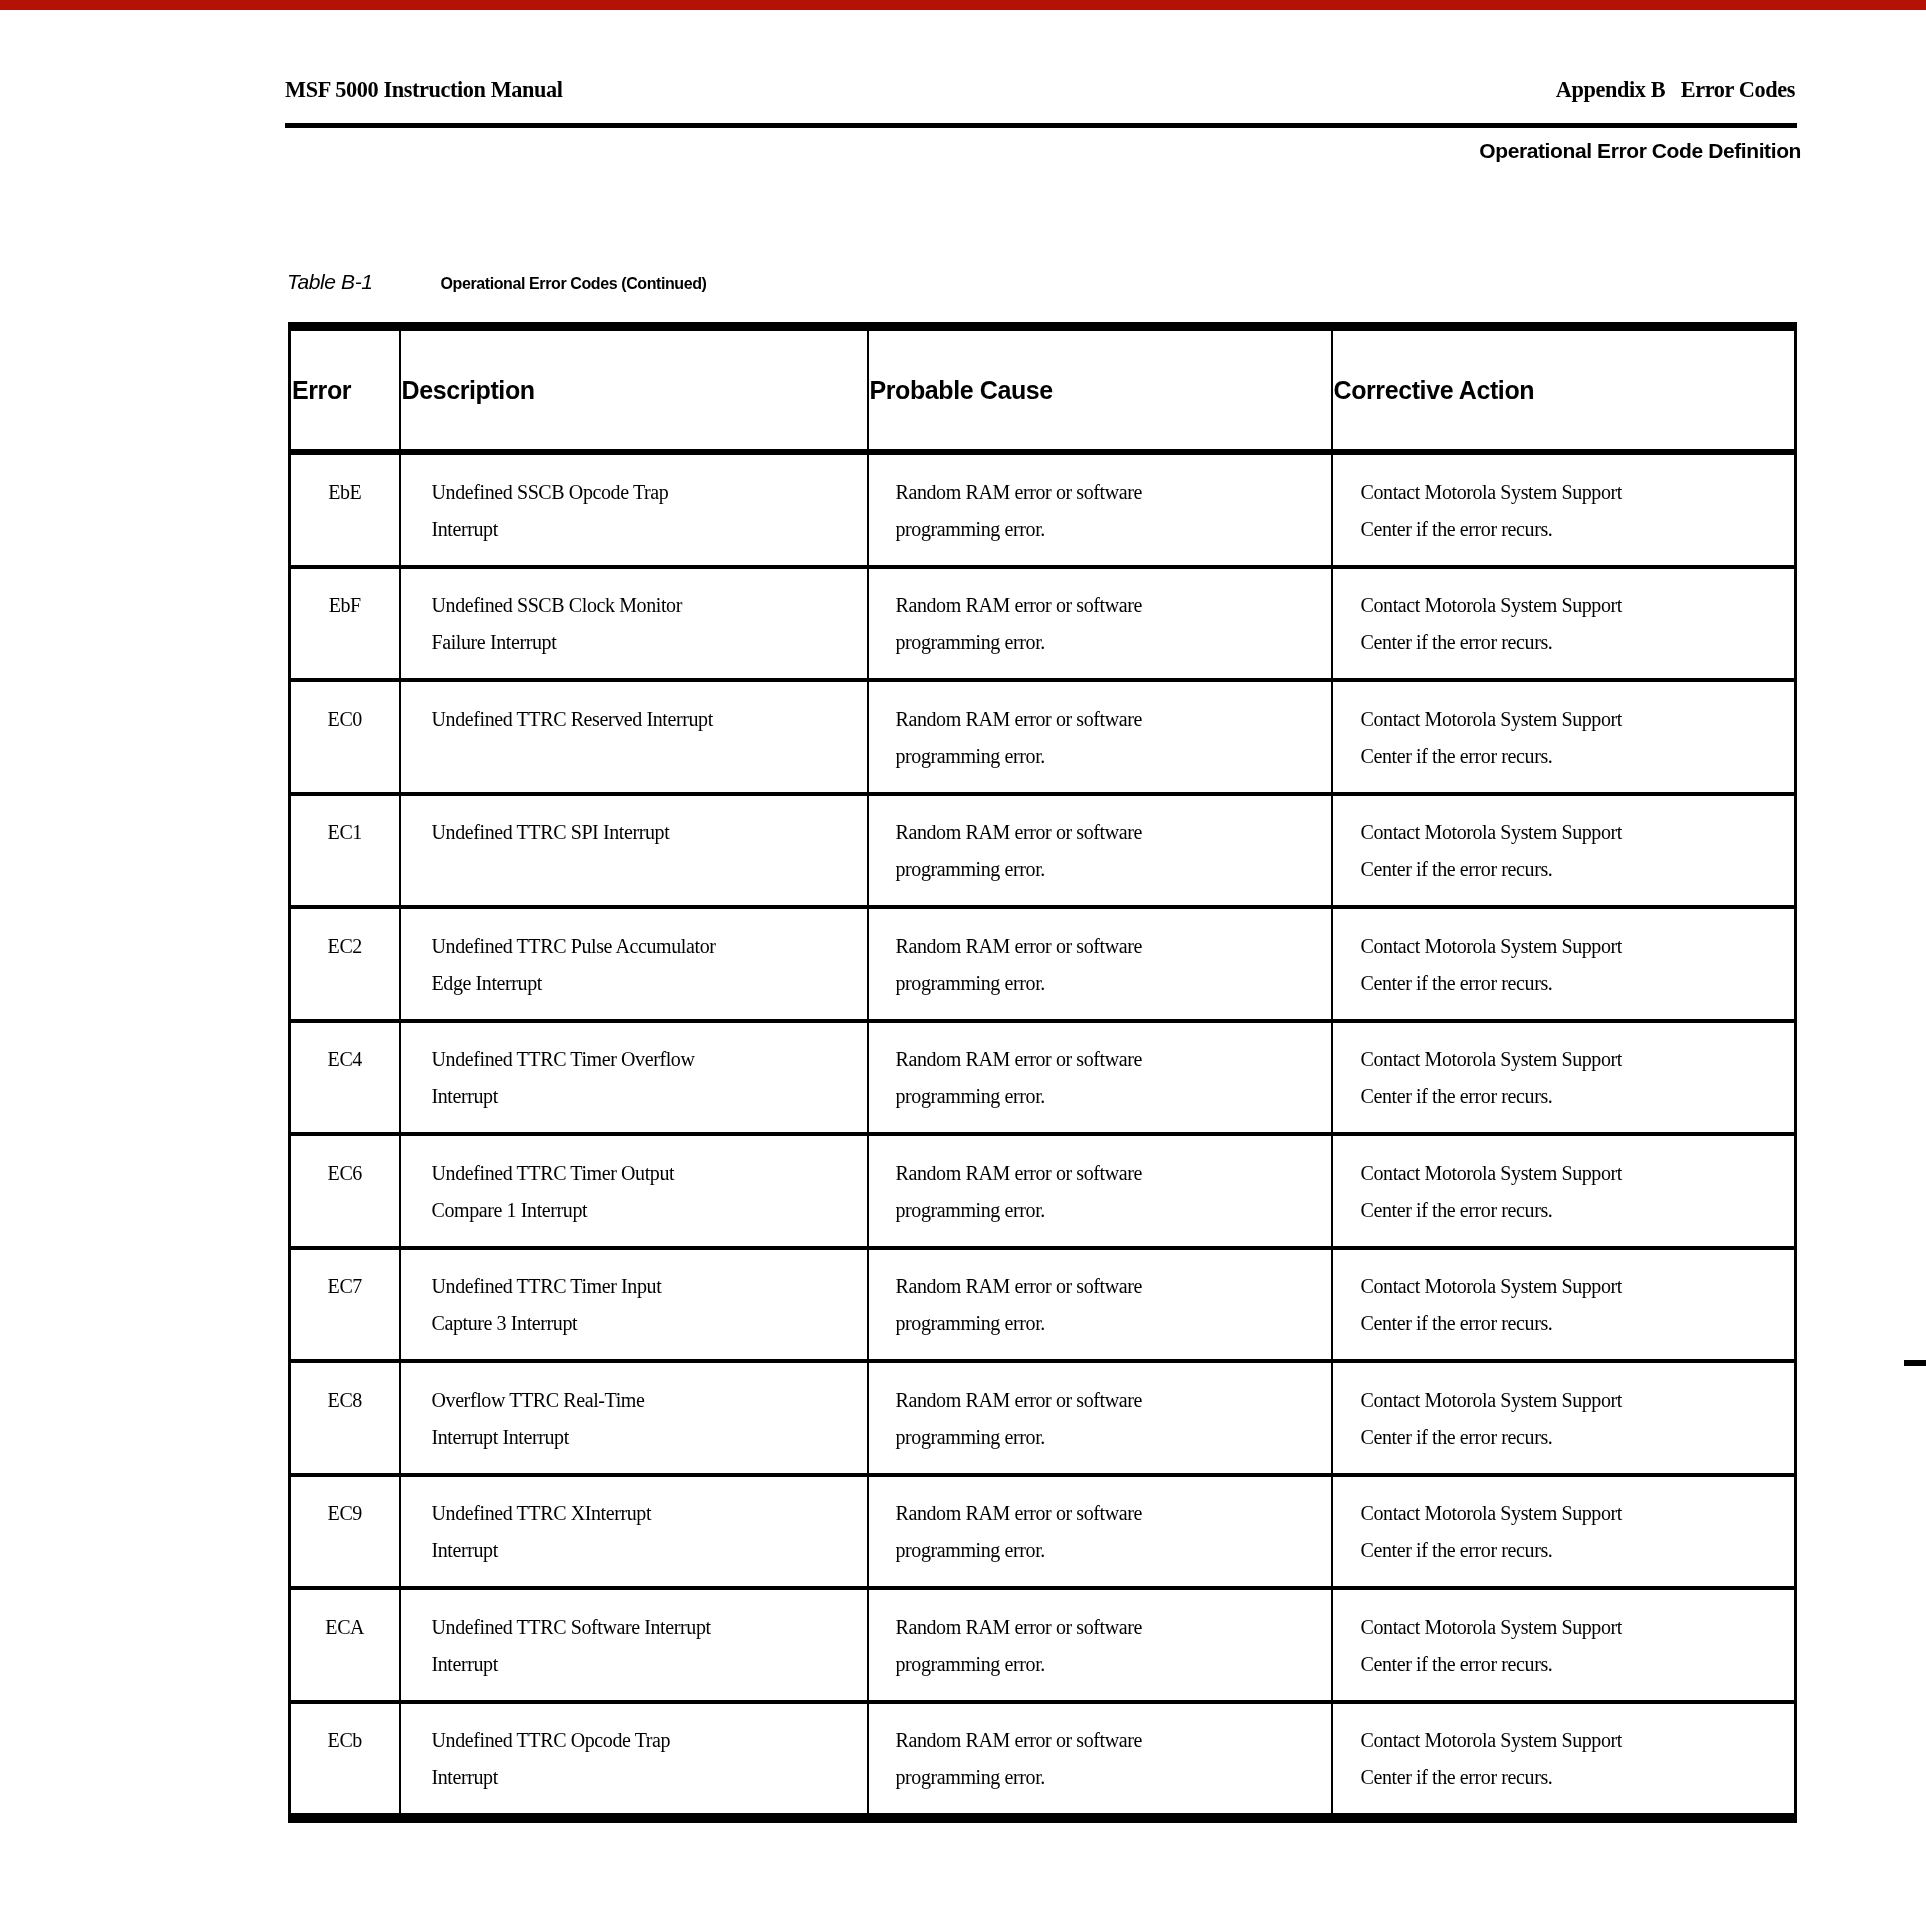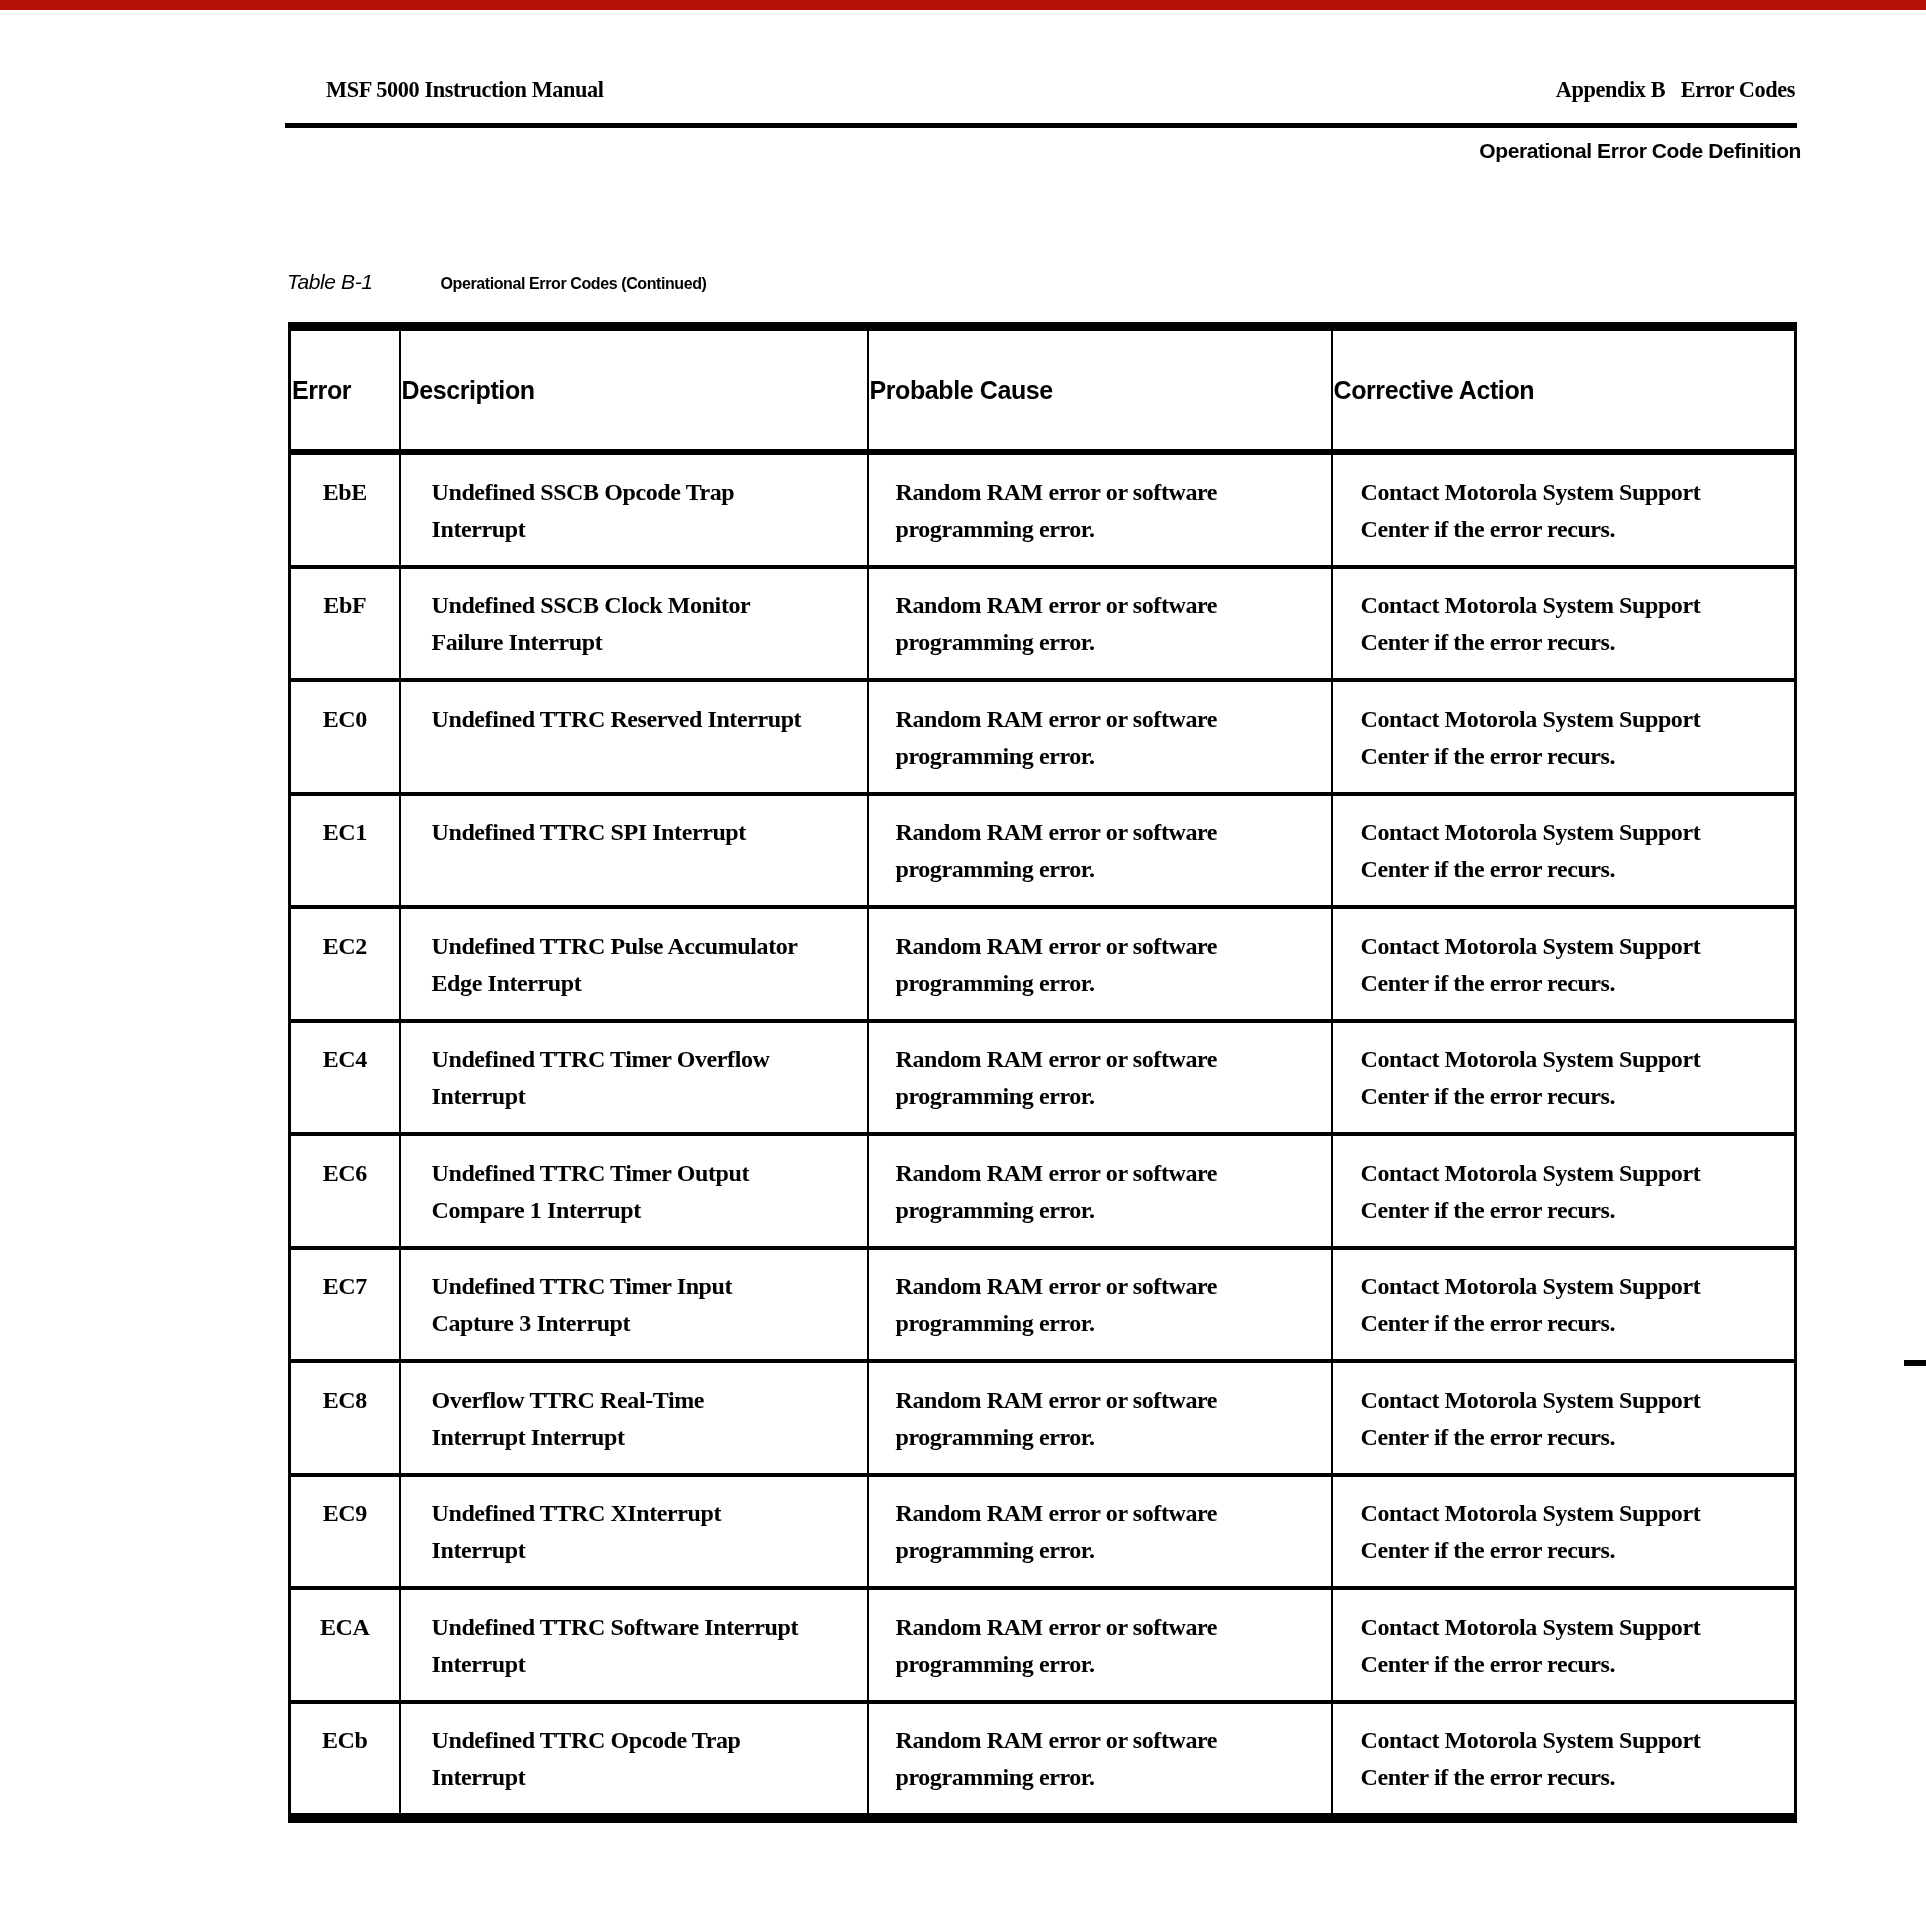--- a/index.html
+++ b/index.html
@@ -7,21 +7,21 @@
     position:relative;
     width:1937px;height:2555px;
     background:#ffffff;
     overflow:hidden;
     font-family:"Liberation Serif", serif;
     color:#000;
   }
   
   .page-header{
     position:absolute;left:285px;right:142px;top:77px;
-    display:flex;justify-content:space-between;align-items:baseline;margin-left:41px;
+    display:flex;justify-content:space-between;align-items:baseline;
   }
   .running-head{
     font-family:"Liberation Serif", serif;
     font-weight:bold;font-size:22.3px;letter-spacing:-0.4px;white-space:pre;
   }
   .head-rule{
     position:absolute;left:285px;width:1512px;top:123px;height:4.6px;background:#000;
   }
   .subtitle{
     position:absolute;right:136px;top:139px;
@@ -48,21 +48,21 @@
   col.c-action{width:464px;}
   th{
     height:116px;vertical-align:middle;text-align:left;
     font-family:"Liberation Sans", sans-serif;font-weight:bold;font-size:25px;
     letter-spacing:-0.4px;
     border-bottom:6.2px solid #000;border-left:2.7px solid #000;
   }
   th:first-child{border-left:none;}
   td{
     vertical-align:top;height:90px;
-    font-size:24px;font-weight:bold;line-height:37px;letter-spacing:-0.4px;
+    font-size:20px;font-weight:normal;line-height:37px;letter-spacing:-0.4px;
     white-space:pre-line;
     border-top:4.6px solid #000;border-left:2.7px solid #000;
   }
   td:first-child{border-left:none;}
   tbody tr:first-child td{border-top:none;}
   td.code{text-align:center;padding-top:18.5px;}
   td.desc{padding:18.5px 11.6px 0 31px;}
   td.cause{padding:18.5px 11.6px 0 27px;}
   td.action{padding:18.5px 11.6px 0 28px;}
   

